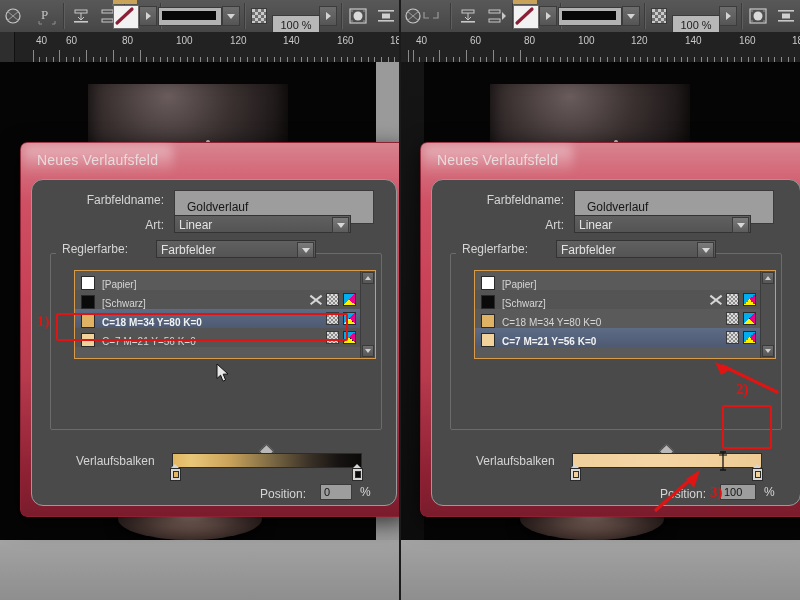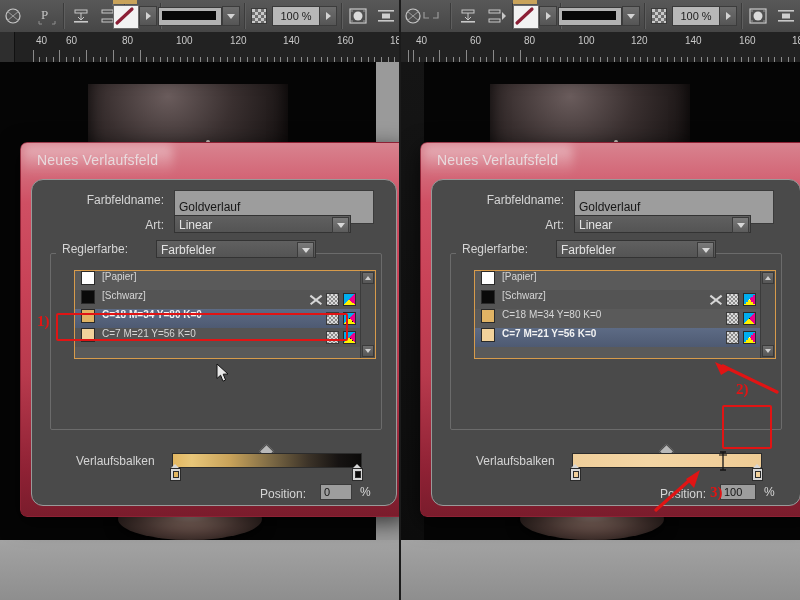--- a/index.html
+++ b/index.html
@@ -18,21 +18,21 @@
   .pane-split{position:absolute;left:399px;top:0;width:2px;height:600px;background:#1b1b1b;z-index:60;}
 
   
   .toolbar{position:absolute;left:0;top:0;width:400px;height:32px;
     background:linear-gradient(180deg,#585858 0%,#505050 45%,#464646 100%);
     border-bottom:1px solid #2d2d2d;}
   .tb-sep{position:absolute;top:3px;width:1px;height:26px;background:#3b3b3b;box-shadow:1px 0 0 #5e5e5e;}
   .tb-ic{position:absolute;top:5px;height:22px;display:flex;align-items:center;justify-content:center;color:#cfcfcf;}
   .tb-btn-sq{position:absolute;border:1px solid #6b6b6b;background:#5a5a5a;}
 
-  .pct-box{position:absolute;top:6px;height:18px;background:#b8b8b8;border:1px solid #3a3a3a;
+  .pct-box{position:absolute;top:15px;height:18px;background:#b8b8b8;border:1px solid #3a3a3a;
     color:#1d1d1d;font-size:11px;line-height:18px;text-align:center;font-family:"Liberation Sans",sans-serif;}
   .combo-arrow{position:absolute;top:6px;width:17px;height:18px;background:linear-gradient(180deg,#6d6d6d,#555);
     border:1px solid #3c3c3c;display:flex;align-items:center;justify-content:center;}
   .combo-arrow i{display:block;width:0;height:0;border-left:4px solid transparent;border-right:4px solid transparent;border-top:5px solid #d3d3d3;}
   .combo-arrow.rt i{border:none;width:0;height:0;border-top:4px solid transparent;border-bottom:4px solid transparent;border-left:5px solid #d3d3d3;}
 
   
   .ruler{position:absolute;left:0;top:32px;width:400px;height:30px;background:#222;border-bottom:1px solid #111;}
   .ruler .tick{position:absolute;bottom:0;width:1px;background:#8a8a8a;}
   .ruler .lab{position:absolute;top:3px;color:#c9c9c9;font-size:10px;font-family:"Liberation Sans",sans-serif;}
@@ -60,34 +60,34 @@
   .dlg-frame{position:absolute;inset:0;border-radius:7px;
     background:linear-gradient(180deg,#d8838f 0%,#cf4f63 16%,#c94257 38%,#b83a4d 62%,#8e2134 88%,#7a1c2c 100%);
     border:1px solid #8d2134;}
   .dlg-title{position:absolute;left:16px;top:9px;color:#e9dadd;font-size:14px;letter-spacing:.2px;}
   .dlg-title-sheen{position:absolute;left:2px;top:2px;width:150px;height:30px;border-radius:6px;
     background:linear-gradient(180deg,rgba(255,255,255,.42),rgba(255,255,255,0));filter:blur(5px);}
   .dlg-body{position:absolute;left:10px;top:36px;right:10px;bottom:10px;background:#4a4a4a;
     border:1px solid #9a9a9a;border-radius:12px;}
   .lbl{color:#d5d5d5;font-size:12px;text-align:right;}
   .txtfield{background:#9d9d9d;border:1px solid #3a3a3a;color:#161616;font-size:12px;
-    padding:1px 4px;line-height:16px;height:34px;box-sizing:border-box;font-family:"Liberation Sans",sans-serif;}
+    padding:1px 12px;line-height:16px;height:34px;box-sizing:border-box;font-family:"Liberation Sans",sans-serif;}
   .selfield{background:linear-gradient(180deg,#606060,#545454);border:1px solid #333;color:#e3e3e3;font-size:12px;
     padding:1px 4px;line-height:16px;height:18px;box-sizing:border-box;position:relative;}
   .selarrow{position:absolute;right:1px;top:1px;width:15px;height:14px;
     background:linear-gradient(180deg,#7b7b7b,#5c5c5c);border:1px solid #3b3b3b;display:flex;align-items:center;justify-content:center;}
   .selarrow i{width:0;height:0;border-left:4px solid transparent;border-right:4px solid transparent;border-top:5px solid #d8d8d8;}
 
   .group-box{position:absolute;border:1px solid #6b6b6b;border-radius:2px;}
 
   
   .list{position:absolute;background:#5a5a5a;border:1px solid #3a3a3a;overflow:hidden;}
   .list.orange{border:1px solid #d79b4b;}
   .list-inner{position:absolute;left:0;top:0;right:14px;bottom:0;}
-  .li{position:relative;height:19px;display:flex;align-items:flex-start;padding-left:6px;box-sizing:border-box;}
+  .li{position:relative;height:19px;display:flex;align-items:flex-end;padding-left:6px;box-sizing:border-box;}
   .li.alt{background:#545454;}
   .li.sel{background:linear-gradient(180deg,#5d6b85,#4e5a72);}
   .li .chip{width:12px;height:12px;border:1px solid #2a2a2a;flex:0 0 auto;}
   .li .nm{margin-left:7px;font-size:10px;color:#d6d6d6;white-space:nowrap;}
   .li.bold .nm{font-weight:bold;color:#f2f2f2;}
   .li .icons{position:absolute;right:5px;top:3px;display:flex;gap:4px;align-items:center;}
   .ic-chk{width:11px;height:11px;
     background-image:linear-gradient(45deg,#8d8d8d 25%,transparent 25%),linear-gradient(-45deg,#8d8d8d 25%,transparent 25%),linear-gradient(45deg,transparent 75%,#8d8d8d 75%),linear-gradient(-45deg,transparent 75%,#8d8d8d 75%);
     background-size:4px 4px;background-position:0 0,0 2px,2px -2px,-2px 0;background-color:#dcdcdc;border:1px solid #3a3a3a;}
   .ic-cmyk{width:11px;height:11px;border:1px solid #2b2b2b;position:relative;overflow:hidden;background:#fff;}

